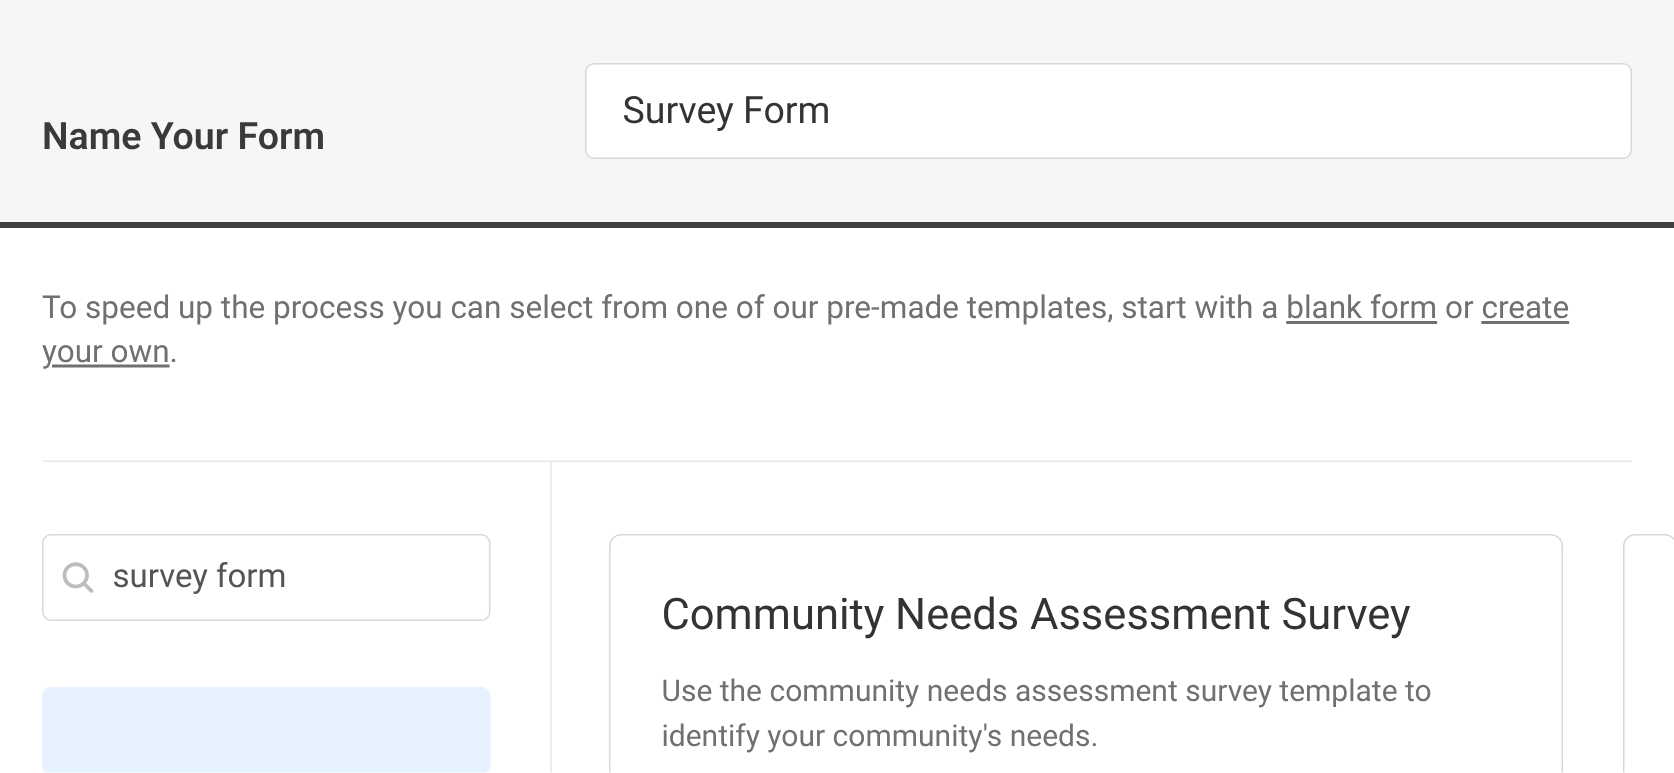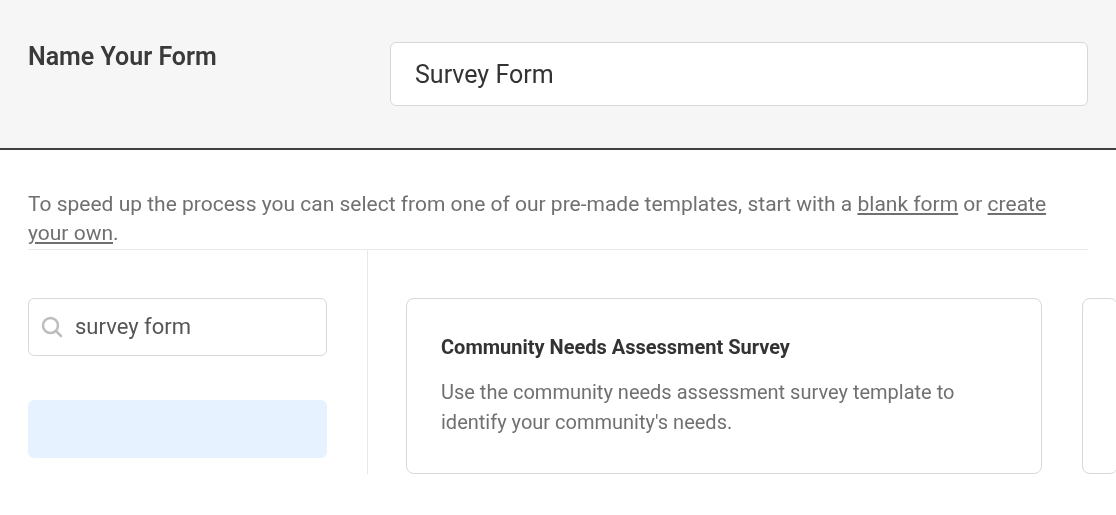--- a/index.html
+++ b/index.html
@@ -11,22 +11,22 @@
       font-family: -apple-system, BlinkMacSystemFont, "Segoe UI", Roboto, Helvetica, Arial, sans-serif;
       width: 1116px;
       height: 515px;
       overflow: hidden;
       background: #fff;
     }
     .header-bar {
       background: #f6f6f7;
       padding: 42px 28px;
       display: flex;
-      align-items: flex-start;
-      border-bottom: 2px solid #404040;
+      align-items: flex-end;
+      border-bottom: 4px solid #404040;
     }
     .form-label {
       font-size: 25px;
       font-weight: 600;
       color: #3a3a3a;
       width: 362px;
       flex-shrink: 0;
     }
     .form-name-input {
       flex: 1;
@@ -45,20 +45,21 @@
     .section-title {
       font-size: 27px;
       font-weight: 600;
       color: #3a3a3a;
       margin-bottom: 14px;
     }
     .section-subtitle {
       font-size: 21px;
       color: #707070;
       line-height: 1.4;
+      margin-bottom: 56px;
     }
     .section-subtitle .link {
       color: #707070;
       text-decoration: underline;
       cursor: pointer;
     }
     .content {
       display: flex;
       border-top: 1px solid #e8e9ea;
       padding-top: 48px;
@@ -123,22 +124,22 @@
       border-radius: 8px;
       padding: 36px 34px;
       cursor: pointer;
     }
     .template-card.partial {
       width: 30px;
       overflow: hidden;
       padding: 36px 0 36px 34px;
     }
     .template-title {
-      font-size: 20px;
-      font-weight: 700;
+      font-size: 29px;
+      font-weight: 400;
       color: #333;
       margin-bottom: 18px;
       white-space: nowrap;
     }
     .template-desc {
       font-size: 20px;
       color: #707070;
       line-height: 1.5;
     }
   </style>

